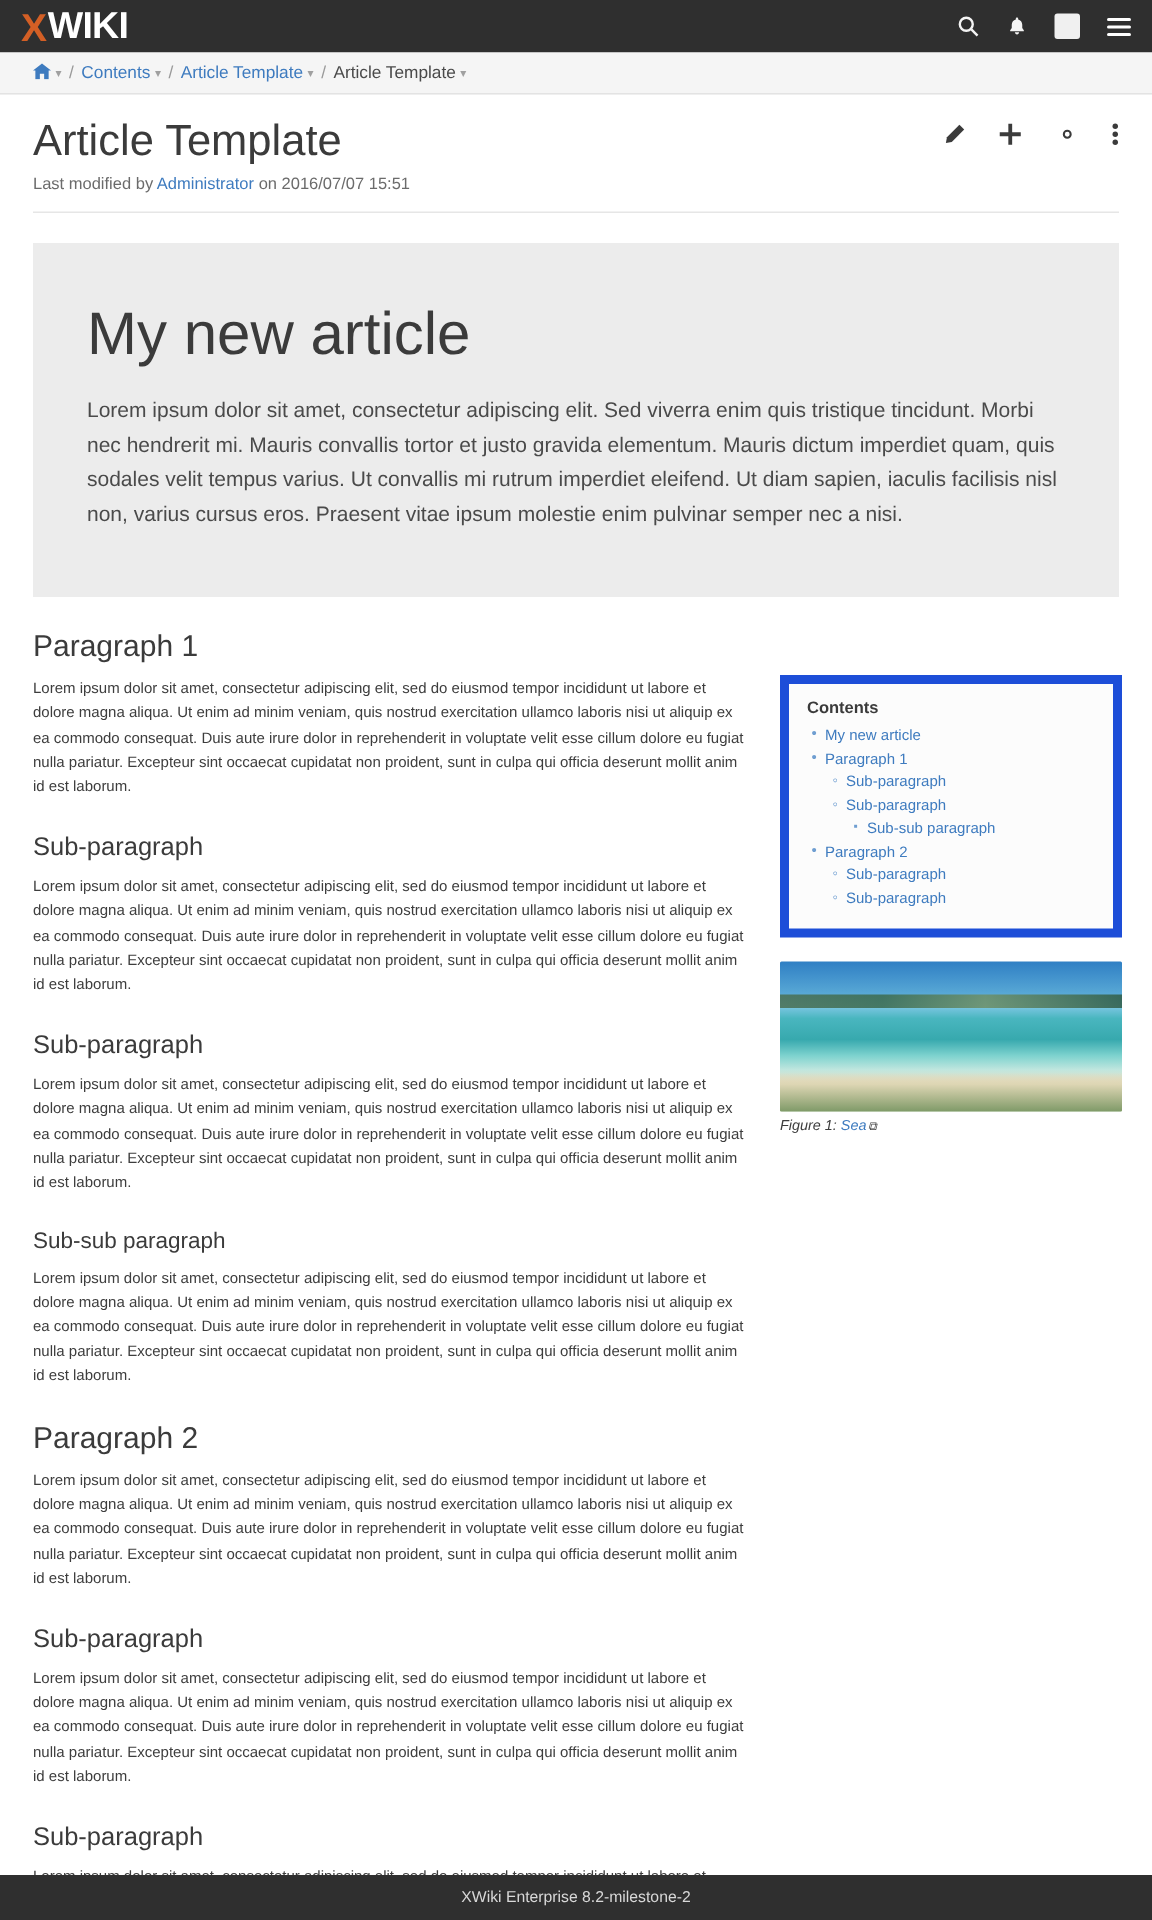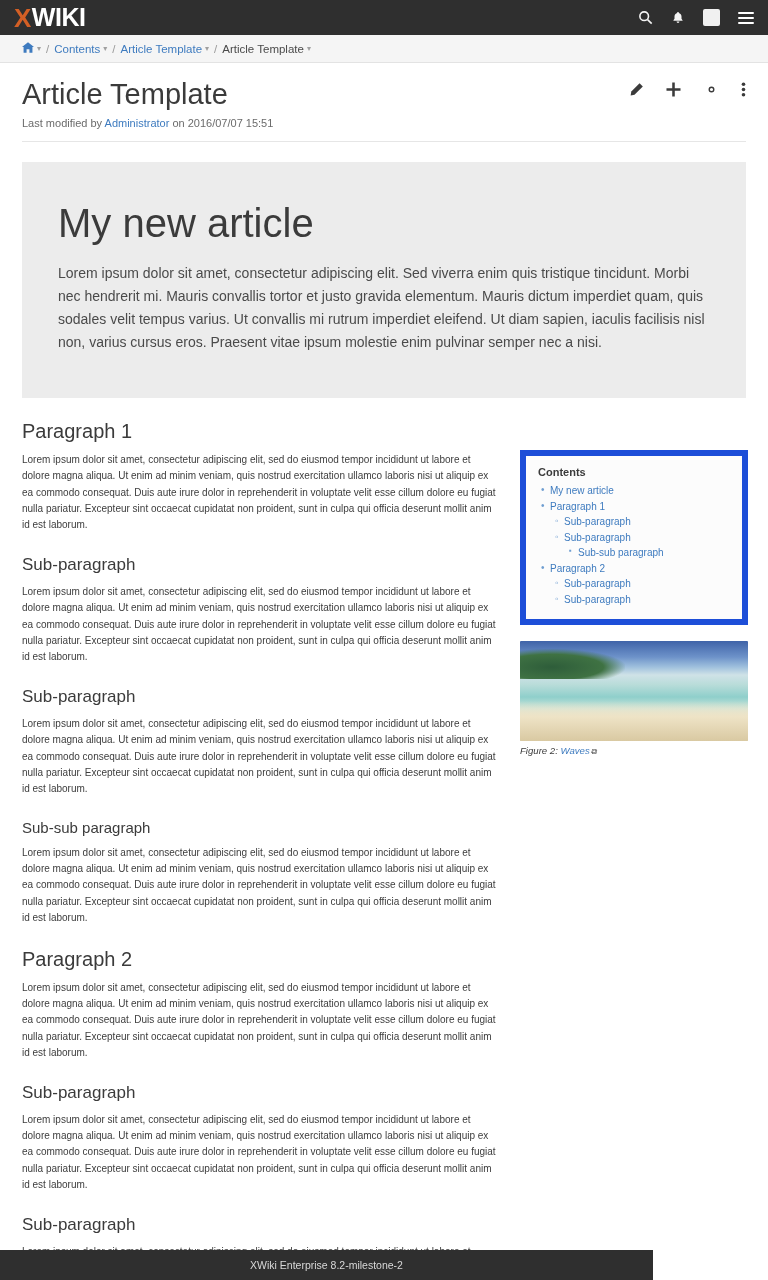--- a/index.html
+++ b/index.html
@@ -231,21 +231,21 @@
     font-style: italic;
     margin-top: 4px;
   }
   .fig-cap a { color: #3e7bbf; text-decoration: none; font-style: italic; }
   .ext-ico { font-size: 8px; margin-left: 1px; }
 
   
   .bottombar {
     position: absolute;
     left: 0; bottom: 0;
-    width: 653px;
+    width: 768px;
     height: 30px;
     background: #2f2f2f;
     color: #d8d8d8;
     font-size: 10.5px;
     display: flex; align-items: center; justify-content: center;
   }
 </style>
 </head>
 <body>
 
@@ -398,27 +398,27 @@
         <li>
           <a href="#">Paragraph 2</a>
           <ul>
             <li><a href="#">Sub-paragraph</a></li>
             <li><a href="#">Sub-paragraph</a></li>
           </ul>
         </li>
       </ul>
     </div>
 
-
     <div class="figure">
-      <div class="fig-img waves"></div>
+      <div class="fig-img sea"></div>
       <div class="fig-cap">
-        <span>Figure 2:</span>
-        <a href="#">Waves</a><span class="ext-ico">⧉</span>
+        <span>Figure 1:</span>
+        <a href="#">Sea</a><span class="ext-ico">⧉</span>
       </div>
     </div>
+
 
   </div>
 </div>
 
 <div class="bottombar">
   <span>XWiki Enterprise 8.2-milestone-2</span>
 </div>
 
 </body></html>

